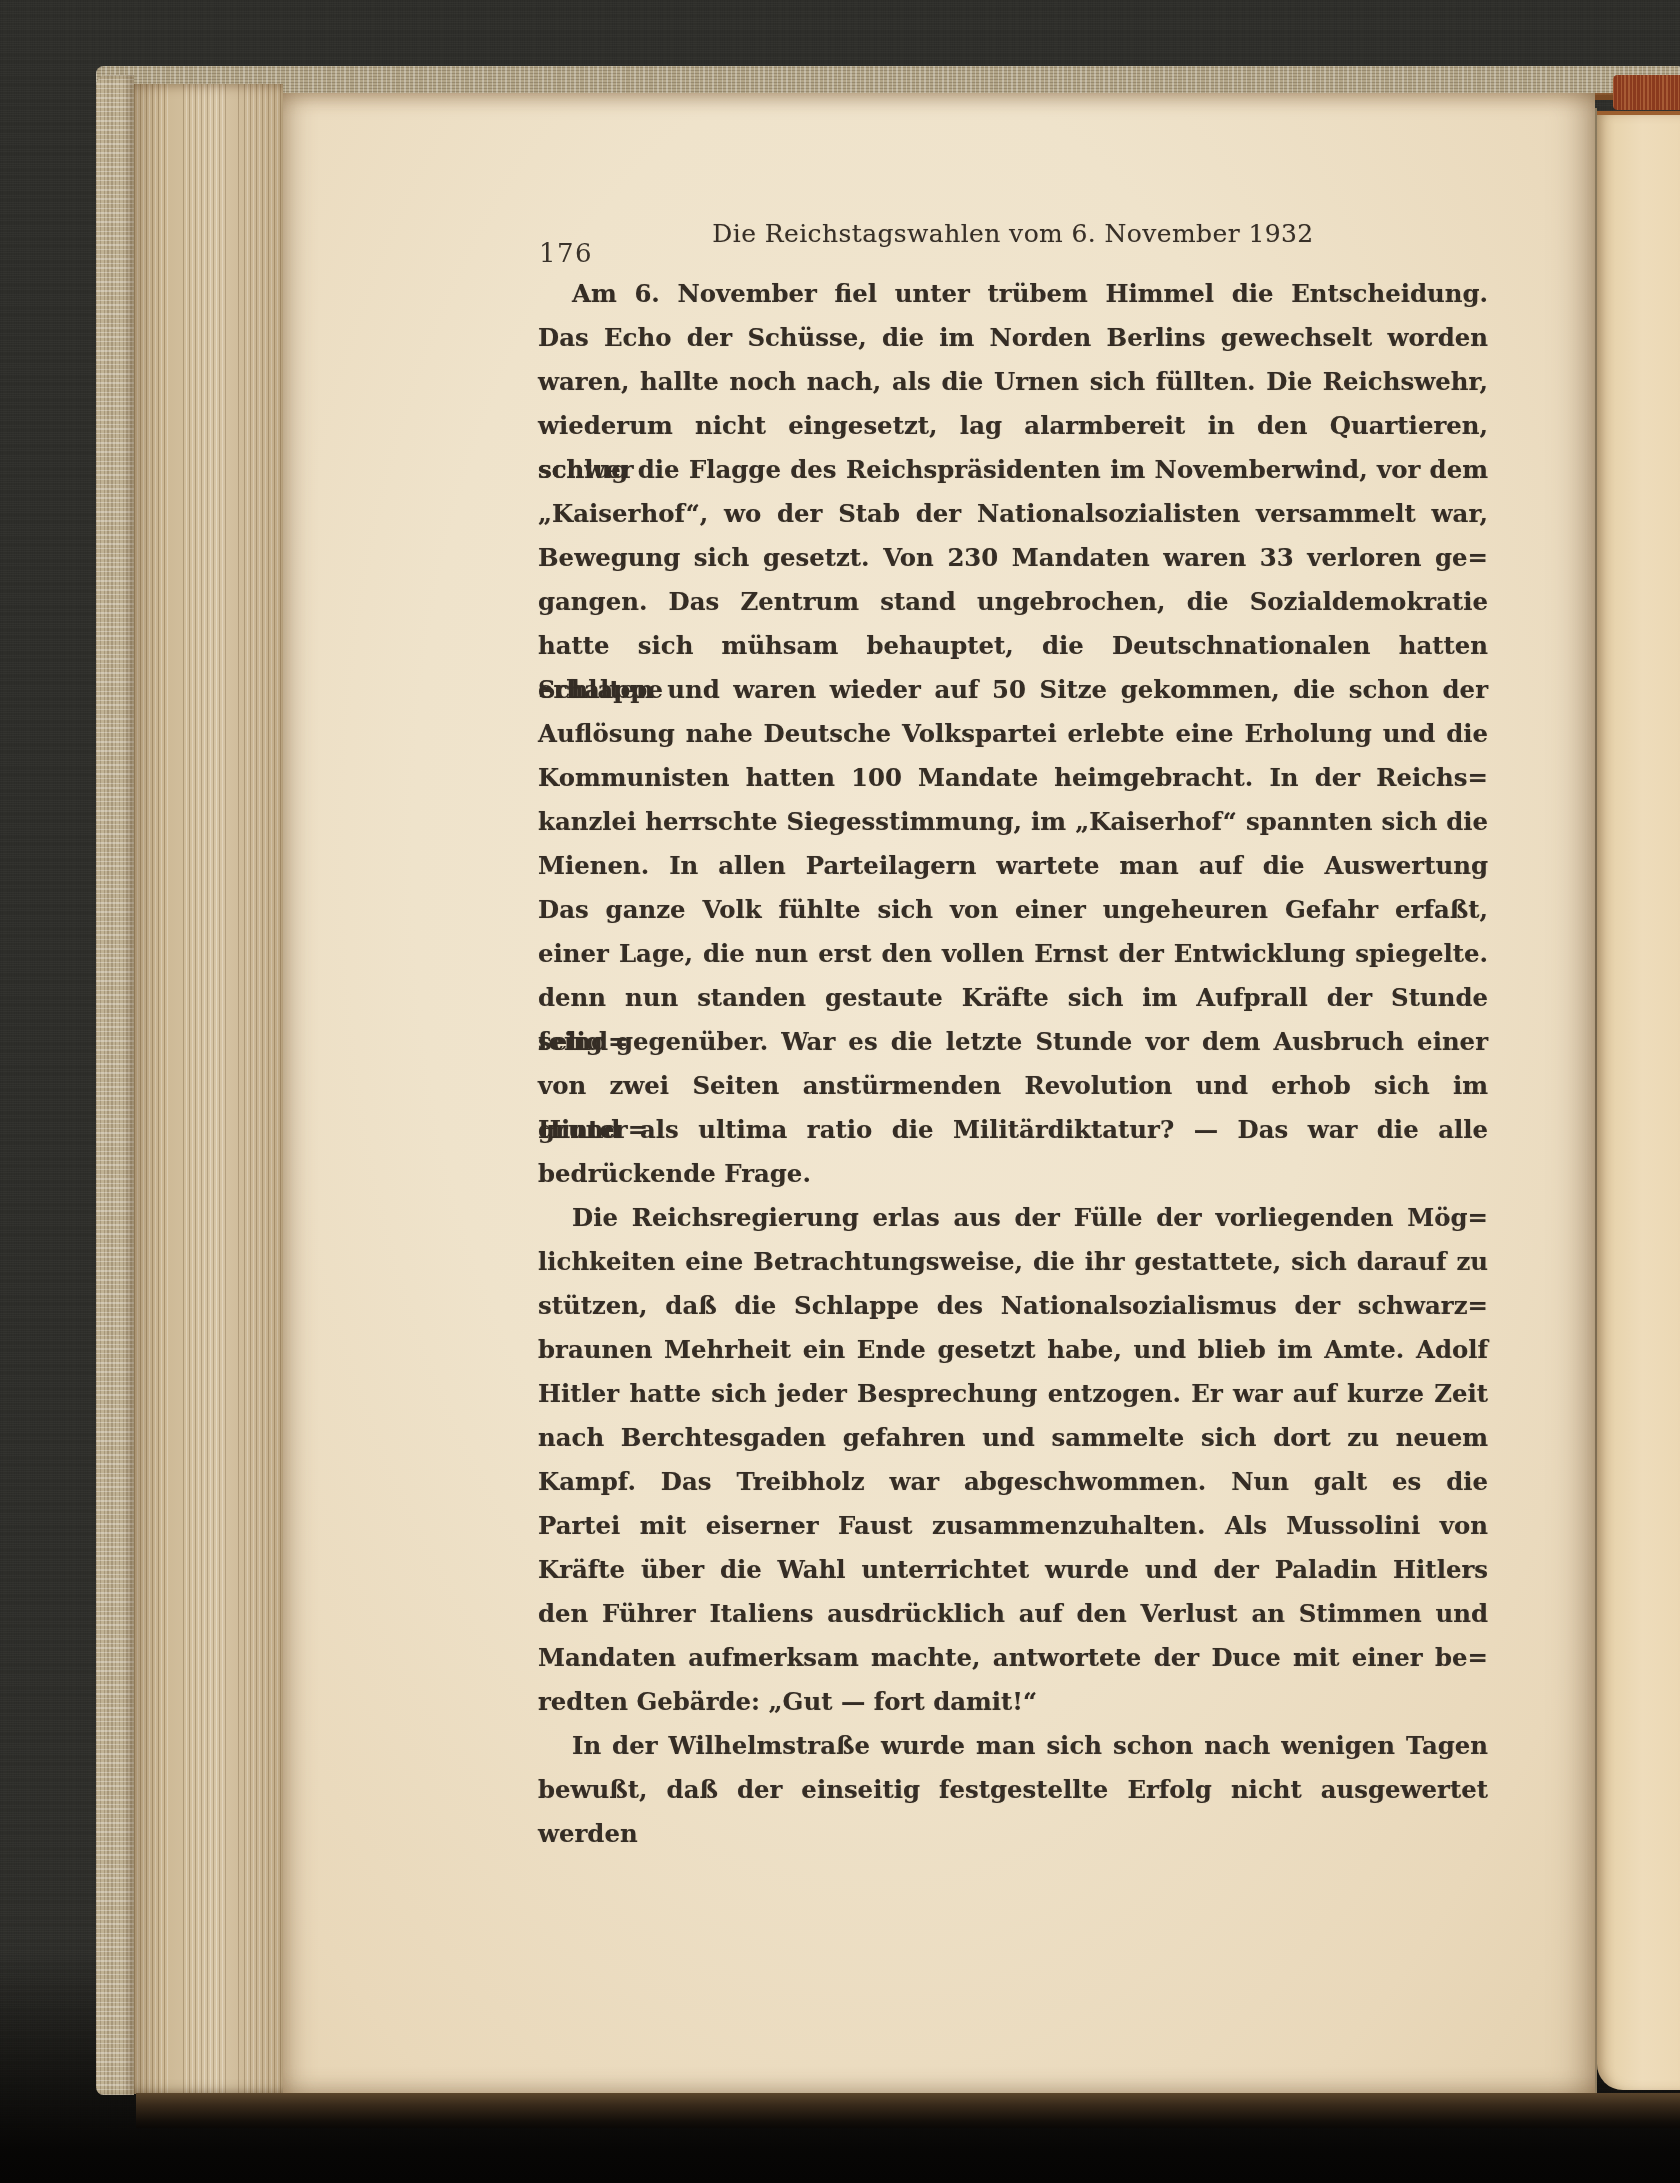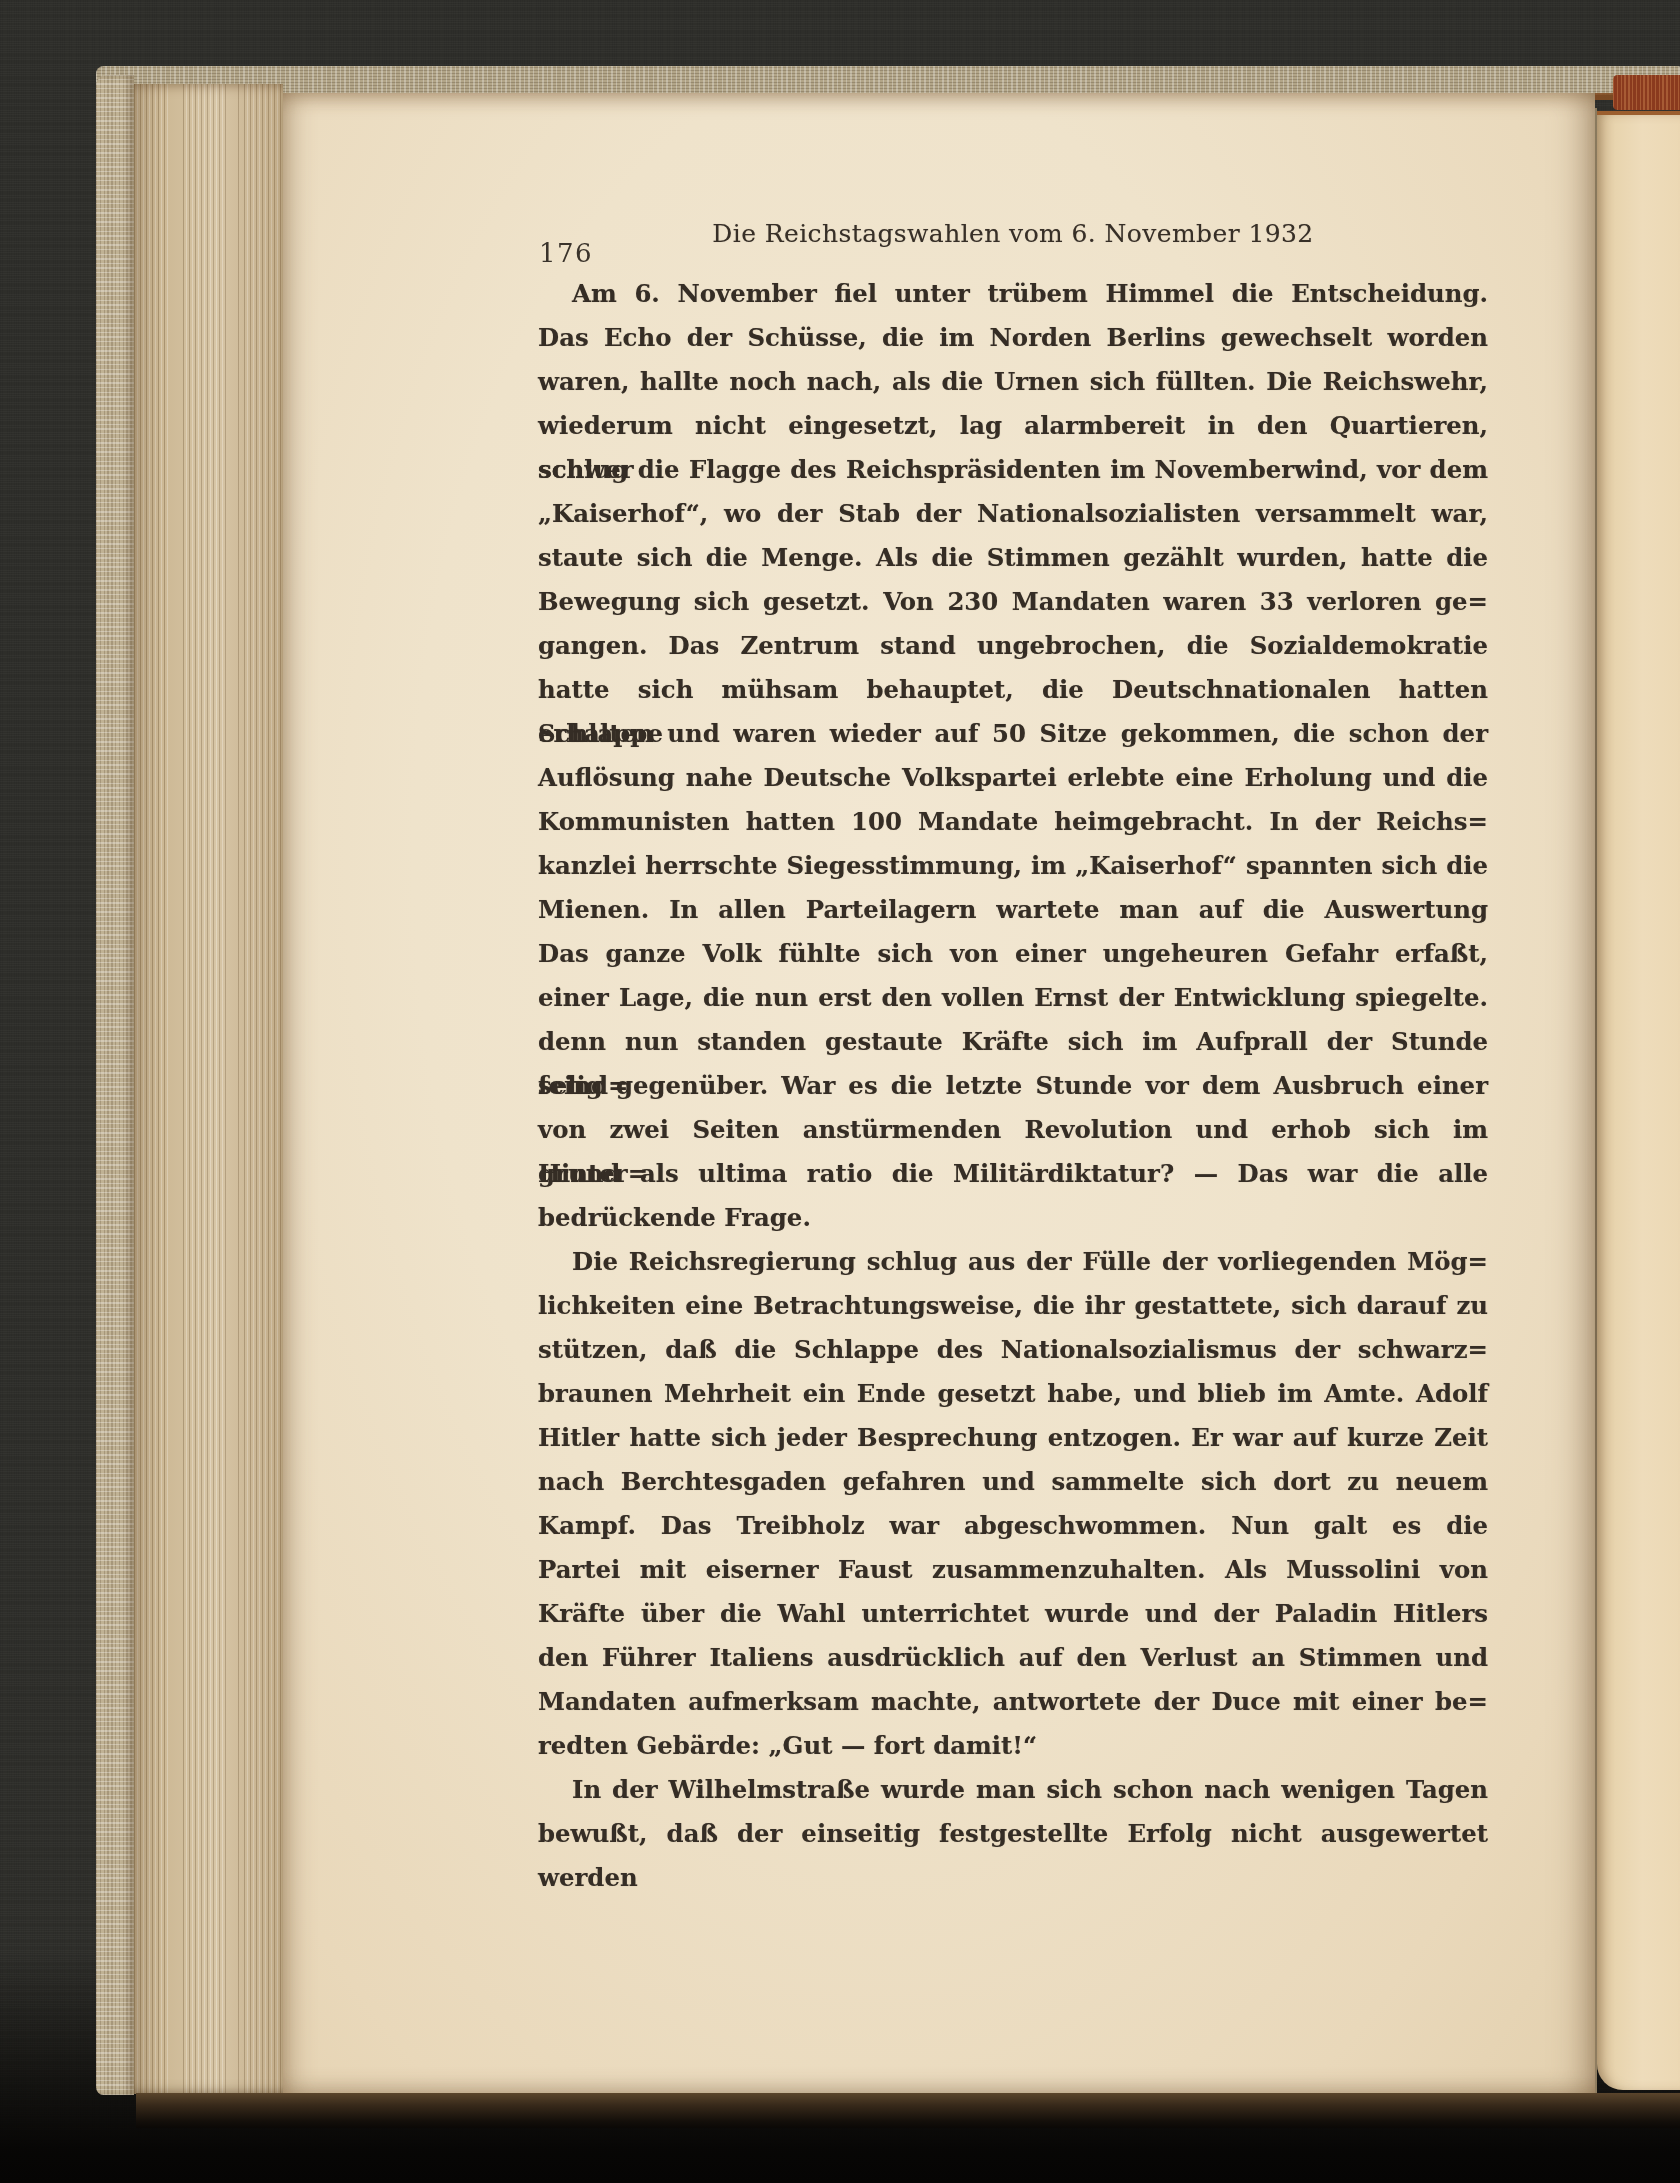--- a/index.html
+++ b/index.html
@@ -123,37 +123,36 @@
   <div class="main-page">
     <div class="page-num">176</div>
     <div class="running-title">Die Reichstagswahlen vom 6. November 1932</div>
     <div class="text-block">
         <div class="line indent">Am 6. November fiel unter trübem Himmel die Entscheidung.</div>
         <div class="line">Das Echo der Schüsse, die im Norden Berlins gewechselt worden</div>
         <div class="line">waren, hallte noch nach, als die Urnen sich füllten. Die Reichswehr,</div>
         <div class="line">wiederum nicht eingesetzt, lag alarmbereit in den Quartieren, schwer</div>
         <div class="line">schlug die Flagge des Reichspräsidenten im Novemberwind, vor dem</div>
         <div class="line">„Kaiserhof“, wo der Stab der Nationalsozialisten versammelt war,</div>
-        <div class="line">staute sich die Menge. Als die Stimmen gezählt wurden, hatte die</div>
         <div class="line">Bewegung sich gesetzt. Von 230 Mandaten waren 33 verloren ge=</div>
         <div class="line">gangen. Das Zentrum stand ungebrochen, die Sozialdemokratie</div>
         <div class="line">hatte sich mühsam behauptet, die Deutschnationalen hatten Schlappe</div>
         <div class="line">erhalten und waren wieder auf 50 Sitze gekommen, die schon der</div>
         <div class="line">Auflösung nahe Deutsche Volkspartei erlebte eine Erholung und die</div>
         <div class="line">Kommunisten hatten 100 Mandate heimgebracht. In der Reichs=</div>
         <div class="line">kanzlei herrschte Siegesstimmung, im „Kaiserhof“ spannten sich die</div>
         <div class="line">Mienen. In allen Parteilagern wartete man auf die Auswertung</div>
         <div class="line">Das ganze Volk fühlte sich von einer ungeheuren Gefahr erfaßt,</div>
         <div class="line">einer Lage, die nun erst den vollen Ernst der Entwicklung spiegelte.</div>
         <div class="line">denn nun standen gestaute Kräfte sich im Aufprall der Stunde feind=</div>
         <div class="line">selig gegenüber. War es die letzte Stunde vor dem Ausbruch einer</div>
         <div class="line">von zwei Seiten anstürmenden Revolution und erhob sich im Hinter=</div>
         <div class="line">grund als ultima ratio die Militärdiktatur? — Das war die alle</div>
         <div class="line no-just">bedrückende Frage.</div>
-        <div class="line indent">Die Reichsregierung schlug aus der Fülle der vorliegenden Mög=</div>
+        <div class="line indent">Die Reichsregierung erlas aus der Fülle der vorliegenden Mög=</div>
         <div class="line">lichkeiten eine Betrachtungsweise, die ihr gestattete, sich darauf zu</div>
         <div class="line">stützen, daß die Schlappe des Nationalsozialismus der schwarz=</div>
         <div class="line">braunen Mehrheit ein Ende gesetzt habe, und blieb im Amte. Adolf</div>
         <div class="line">Hitler hatte sich jeder Besprechung entzogen. Er war auf kurze Zeit</div>
         <div class="line">nach Berchtesgaden gefahren und sammelte sich dort zu neuem</div>
         <div class="line">Kampf. Das Treibholz war abgeschwommen. Nun galt es die</div>
         <div class="line">Partei mit eiserner Faust zusammenzuhalten. Als Mussolini von</div>
         <div class="line">Kräfte über die Wahl unterrichtet wurde und der Paladin Hitlers</div>
         <div class="line">den Führer Italiens ausdrücklich auf den Verlust an Stimmen und</div>
         <div class="line">Mandaten aufmerksam machte, antwortete der Duce mit einer be=</div>

